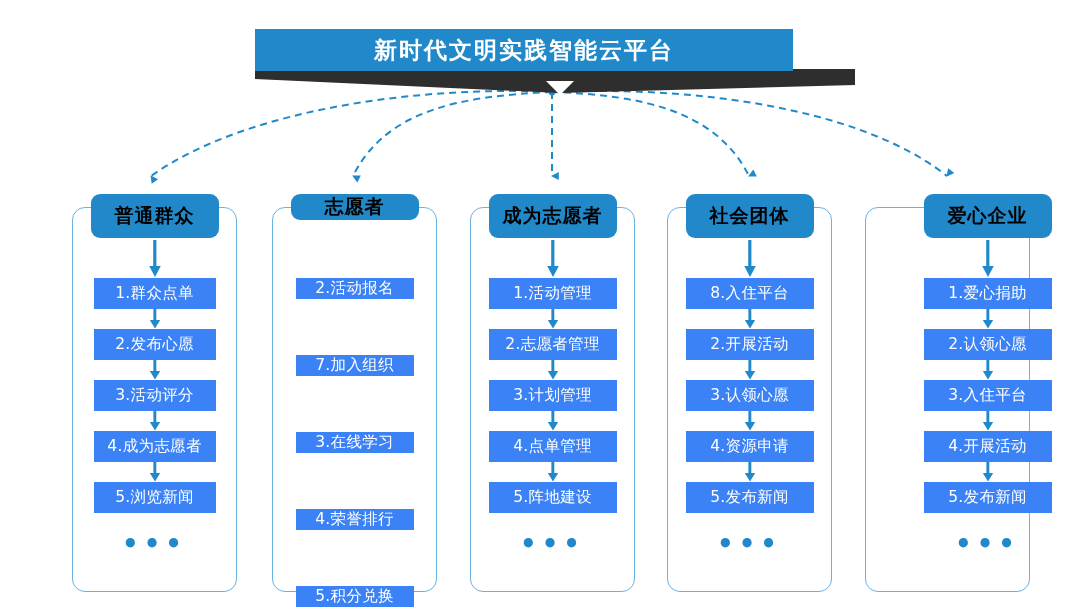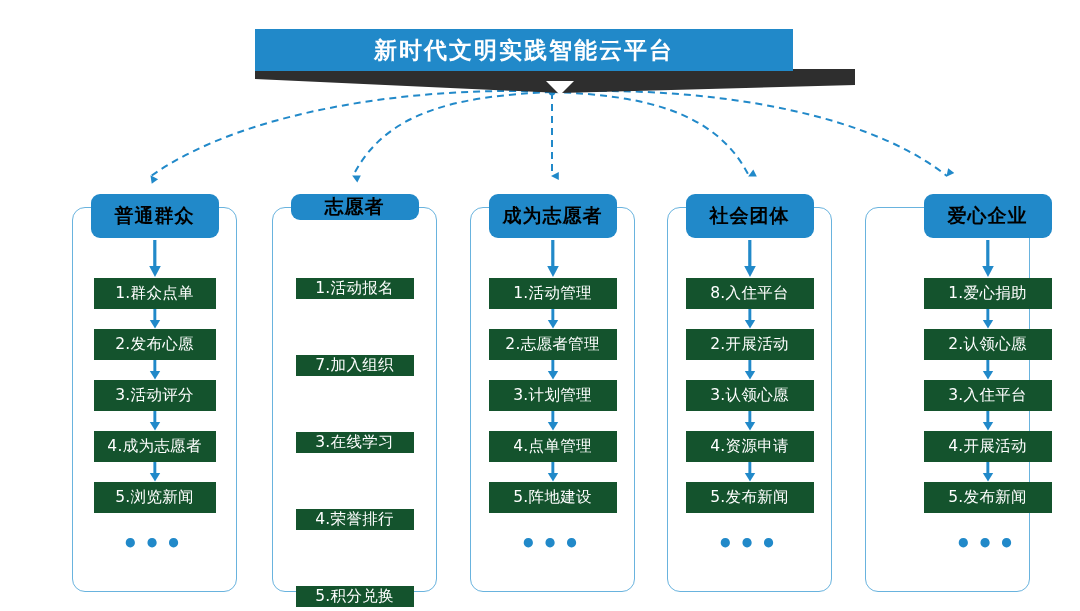--- a/index.html
+++ b/index.html
@@ -114,21 +114,21 @@
   .step-arrow {
     width: 12px;
     height: 20px;
     position: relative;
     z-index: 2;
   }
 
   .item {
     width: 122px;
     height: 31px;
-    background: #14532d;
+    background: #3b82f6;
     color: #ffffff;
     font-size: 15.5px;
     display: flex;
     align-items: center;
     justify-content: center;
     letter-spacing: 0.3px;
     box-sizing: border-box;
     position: relative;
     z-index: 2;
   }
@@ -211,21 +211,21 @@
     <div class="item">5.浏览新闻</div>
     <div class="ellipsis">•••</div>
   </div>
 
   <div class="col col-2">
     <div class="col-head">志愿者</div>
     <svg class="head-arrow" viewBox="0 0 14 38" xmlns="http://www.w3.org/2000/svg">
       <rect x="5.2" y="0" width="3.2" height="27" fill="#2189c9"></rect>
       <path d="M1.2,26 L12.8,26 L7,37 Z" fill="#2189c9"></path>
     </svg>
-    <div class="item">1.活动报名</div>
+    <div class="item">2.活动报名</div>
     <svg class="step-arrow" viewBox="0 0 12 20" xmlns="http://www.w3.org/2000/svg">
       <rect x="4.4" y="0" width="2.9" height="12" fill="#2189c9"></rect>
       <path d="M0.8,11 L11.2,11 L6,19.5 Z" fill="#2189c9"></path>
     </svg>
     <div class="item">7.加入组织</div>
     <svg class="step-arrow" viewBox="0 0 12 20" xmlns="http://www.w3.org/2000/svg">
       <rect x="4.4" y="0" width="2.9" height="12" fill="#2189c9"></rect>
       <path d="M0.8,11 L11.2,11 L6,19.5 Z" fill="#2189c9"></path>
     </svg>
     <div class="item">3.在线学习</div>

